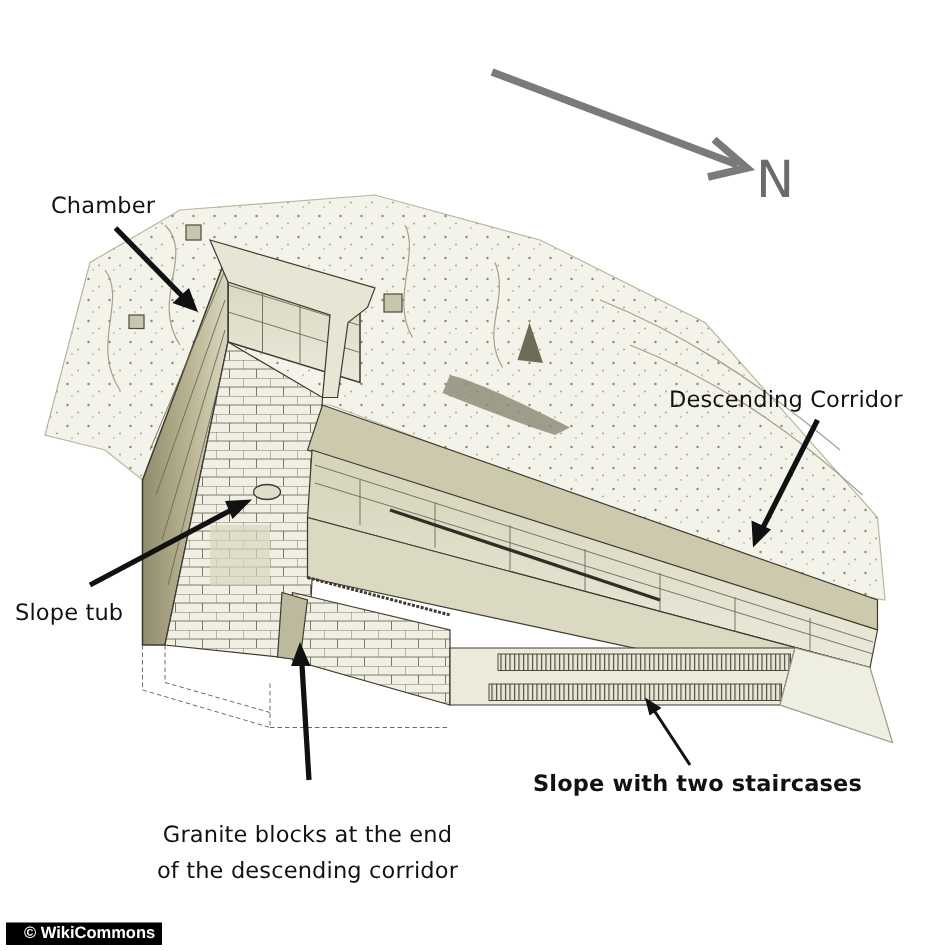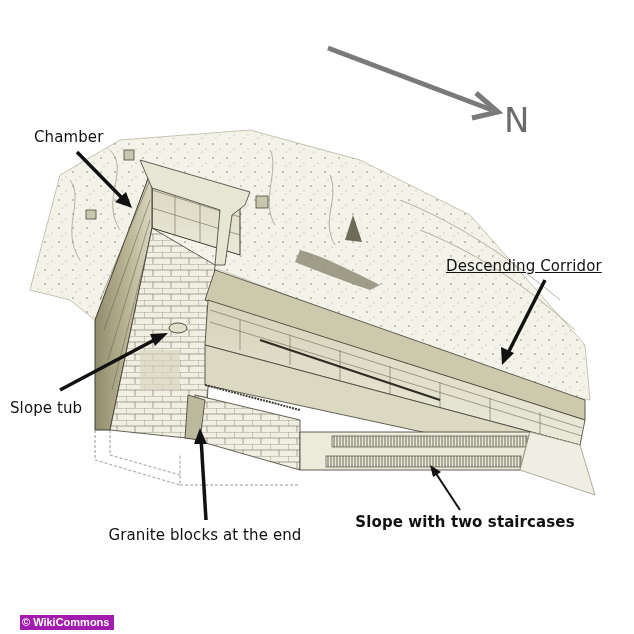--- a/index.html
+++ b/index.html
@@ -1,21 +1,21 @@
 <!DOCTYPE html>
 <html><head>
 <meta charset="utf-8">
 <style>
   html, body { margin: 0; padding: 0; background: #ffffff; }
   body { width: 634px; height: 634px; position: relative; overflow: hidden; font-family: "DejaVu Sans", sans-serif; }
   #stage { position: absolute; left: 0; top: 0; width: 634px; height: 634px; }
   .label { position: absolute; color: #111; font-size: 15px; line-height: 20px; white-space: nowrap; letter-spacing: 0.1px; text-align: right; }
   .label.center { text-align: center; }
   .north { position: absolute; font-size: 34px; color: #6b6b6b; font-family: "DejaVu Sans", sans-serif; font-weight: normal; }
-  .credit { position: absolute; left: 20px; bottom: 4px; background: #a21caf; color: #fff; font-size: 11px; font-weight: bold; padding: 1px 5px 2px 2px; font-family: "Liberation Sans", sans-serif; }
+  .credit { position: absolute; left: 4px; bottom: 4px; background: #000000; color: #fff; font-size: 11px; font-weight: bold; padding: 1px 5px 2px 12px; font-family: "Liberation Sans", sans-serif; }
 </style>
 </head>
 <body>
 
 <svg id="stage" viewBox="0 0 634 634" xmlns="http://www.w3.org/2000/svg">
   <defs>
     <linearGradient id="wallShade" x1="0" y1="0" x2="1" y2="0">
       <stop offset="0" stop-color="#8f8b6c"></stop>
       <stop offset="0.6" stop-color="#bcb897"></stop>
       <stop offset="1" stop-color="#d9d6c0"></stop>
@@ -116,24 +116,25 @@
     <g stroke-width="2">
         <line x1="460" y1="510" x2="435" y2="472"></line>
         <path d="M430 465 L441 472 L433 477 Z" stroke="none"></path>
       </g>
   </g>
 </svg>
 
 <div class="north" style="left:504px; top:100px;">N</div>
 
 <div class="label" style="left:34px; top:127px;">Chamber</div>
-<div class="label" style="left:446px; top:256px;text-decoration:underline;">Descending Corridor</div>
+<div class="label" style="left:446px; top:256px;">Descending Corridor</div>
 <div class="label" style="left:10px; top:398px;">Slope tub</div>
 
-<div class="label center" style="left:90px; top:525px; width:230px;">
+<div class="label center" style="left:90px; top:546px; width:230px;">
   <div>Granite blocks at the end</div>
+  <div style="margin-top:4px;">of the descending corridor</div>
 </div>
 
 <div class="label center" style="left:355px; top:512px; width:220px;font-weight:bold;">
   <div>Slope with two staircases</div>
 </div>
 
 <div class="credit">© WikiCommons</div>
 
 </body></html>

